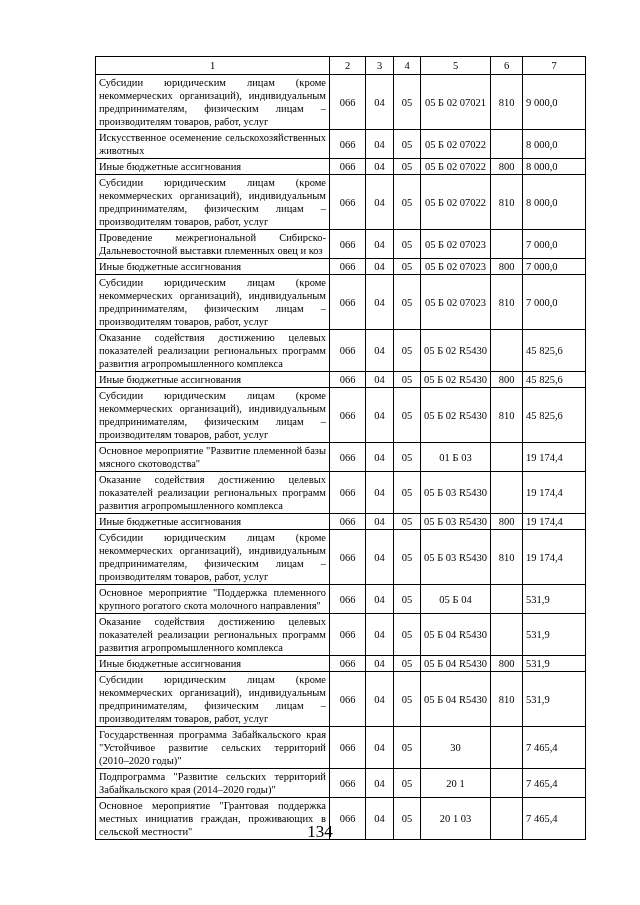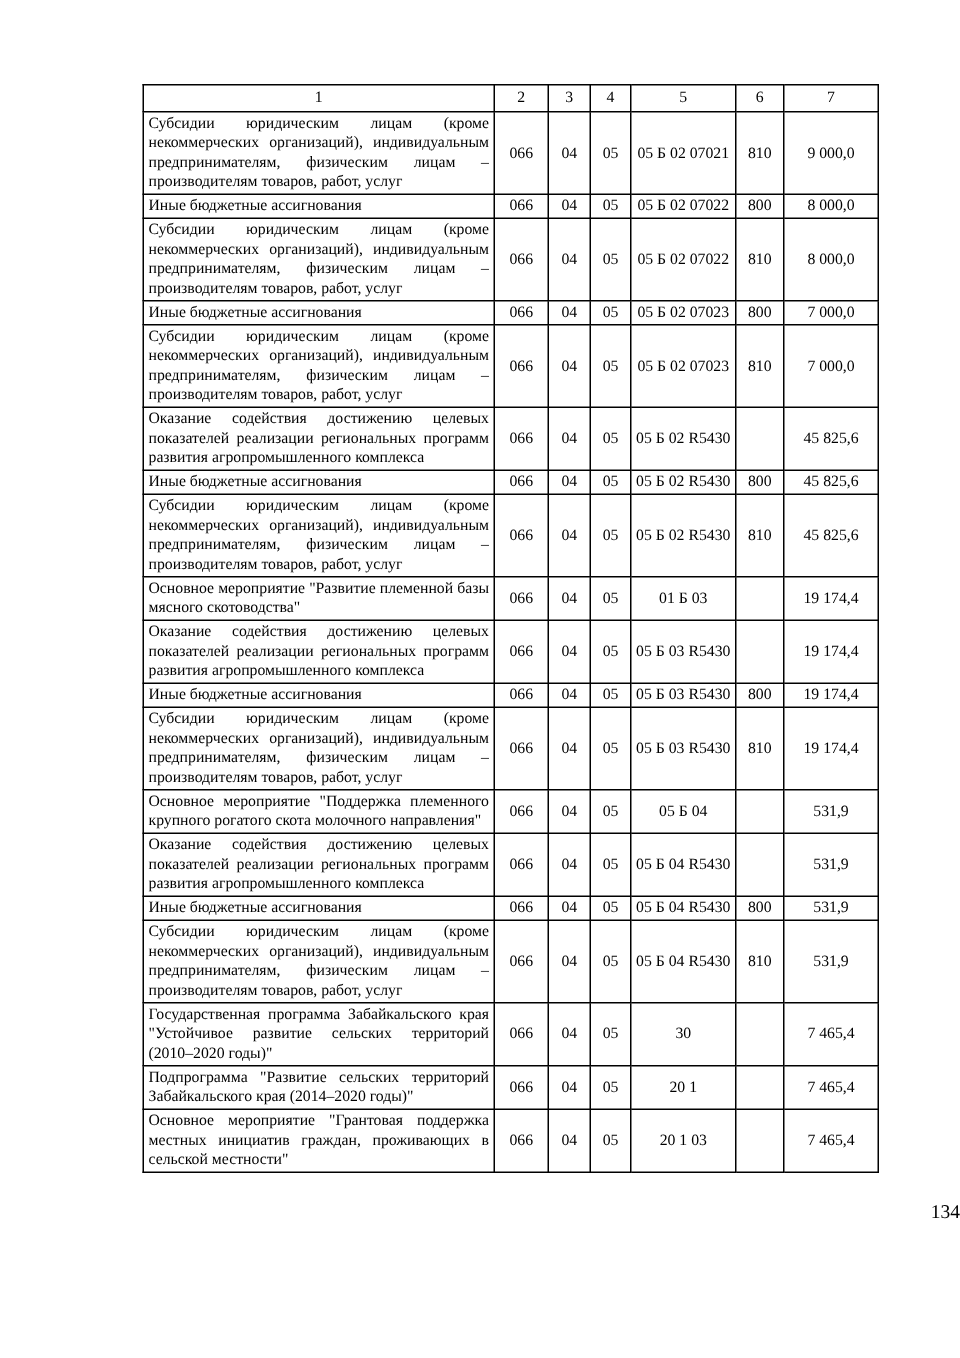--- a/index.html
+++ b/index.html
@@ -32,27 +32,27 @@
     font-weight: normal;
     overflow: hidden;
   }
   table.budget th {
     text-align: center;
     padding: 2px 0;
   }
   td.c1 { text-align: justify; margin-left: 12px; }
   td.c2, td.c3, td.c4, td.c6 { text-align: center; }
   td.c5 { text-align: center; padding-left: 3px; }
-  td.c7 { text-align: center; padding-right: 4px; }
+  td.c7 { text-align: left; padding-right: 4px; }
   .page-number {
     position: absolute;
-    top: 800px; left: 0;
+    top: 822px; left: 0;
     width: 100%;
-    text-align: right;
-    font-size: 13px;
+    text-align: center;
+    font-size: 17px;
   }
 </style>
 </head>
 <body>
 
 <div class="page">
   <table class="budget">
     <colgroup>
       <col style="width:234px">
       <col style="width:36px">
@@ -77,36 +77,54 @@
         <tr>
           <td class="c1">Субсидии юридическим лицам (кроме некоммерческих организаций), индивидуальным предпринимателям, физическим лицам – производителям товаров, работ, услуг</td>
           <td class="c2">066</td>
           <td class="c3">04</td>
           <td class="c4">05</td>
           <td class="c5">05 Б 02 07021</td>
           <td class="c6">810</td>
           <td class="c7">9 000,0</td>
         </tr>
         <tr>
-          <td class="c1">Иные бюджетные ассигнования</td>
+          <td class="c1">Искусственное осеменение сельскохозяйственных животных</td>
           <td class="c2">066</td>
           <td class="c3">04</td>
           <td class="c4">05</td>
           <td class="c5">05 Б 02 07022</td>
-          <td class="c6">800</td>
+          <td class="c6"></td>
           <td class="c7">8 000,0</td>
         </tr>
         <tr>
-          <td class="c1">Субсидии юридическим лицам (кроме некоммерческих организаций), индивидуальным предпринимателям, физическим лицам – производителям товаров, работ, услуг</td>
+          <td class="c1">Иные бюджетные ассигнования</td>
           <td class="c2">066</td>
           <td class="c3">04</td>
           <td class="c4">05</td>
           <td class="c5">05 Б 02 07022</td>
-          <td class="c6">810</td>
+          <td class="c6">800</td>
           <td class="c7">8 000,0</td>
+        </tr>
+        <tr>
+          <td class="c1">Субсидии юридическим лицам (кроме некоммерческих организаций), индивидуальным предпринимателям, физическим лицам – производителям товаров, работ, услуг</td>
+          <td class="c2">066</td>
+          <td class="c3">04</td>
+          <td class="c4">05</td>
+          <td class="c5">05 Б 02 07022</td>
+          <td class="c6">810</td>
+          <td class="c7">8 000,0</td>
+        </tr>
+        <tr>
+          <td class="c1">Проведение межрегиональной Сибирско-Дальневосточной выставки племенных овец и коз</td>
+          <td class="c2">066</td>
+          <td class="c3">04</td>
+          <td class="c4">05</td>
+          <td class="c5">05 Б 02 07023</td>
+          <td class="c6"></td>
+          <td class="c7">7 000,0</td>
         </tr>
         <tr>
           <td class="c1">Иные бюджетные ассигнования</td>
           <td class="c2">066</td>
           <td class="c3">04</td>
           <td class="c4">05</td>
           <td class="c5">05 Б 02 07023</td>
           <td class="c6">800</td>
           <td class="c7">7 000,0</td>
         </tr>

